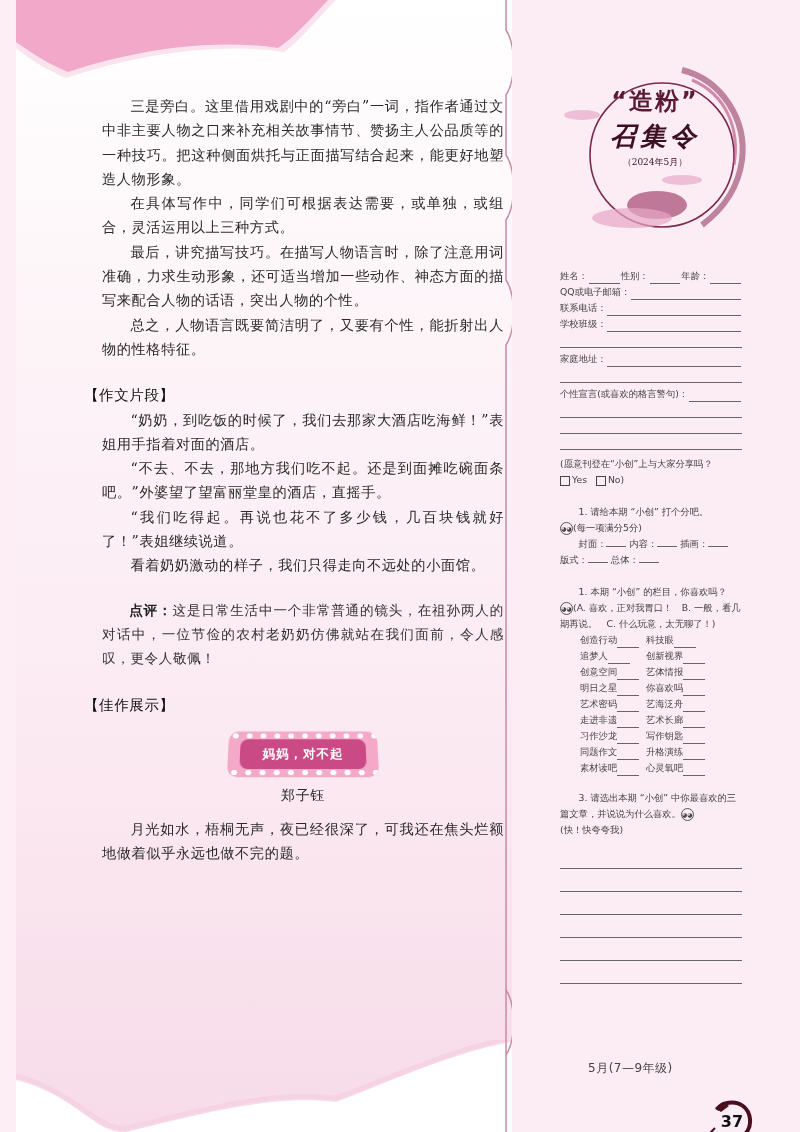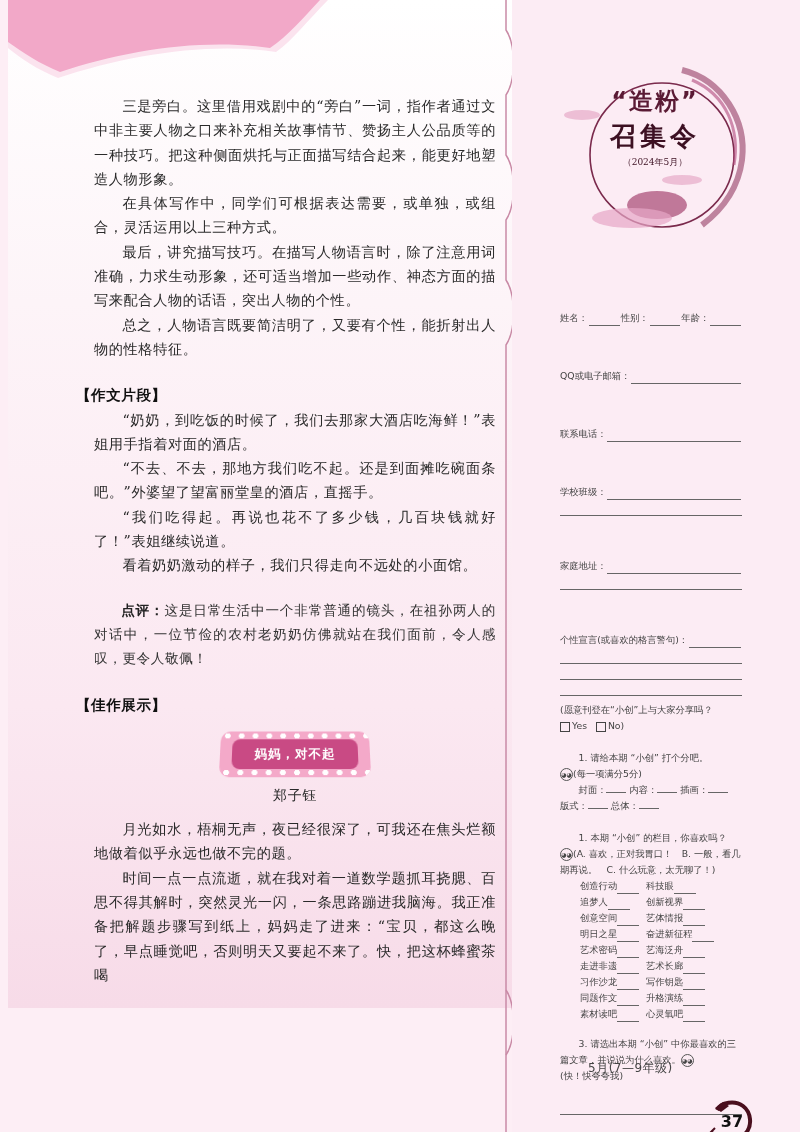--- a/index.html
+++ b/index.html
@@ -3,21 +3,21 @@
 <meta charset="utf-8">
 <style>
   html, body { margin: 0; padding: 0; }
   body {
     width: 800px; height: 1132px; position: relative; overflow: hidden;
     background: #fdeef5;
     font-family: "DejaVu Serif", "Liberation Serif", serif;
     color: #2a2a2a;
   }
   .left-page {
-    position: absolute; left: 8px; top: 0; width: 508px; height: 1008px;
+    position: absolute; left: 16px; top: 0; width: 508px; height: 1132px;
     background: linear-gradient(180deg, #ffffff 0%, #fdf4f8 30%, #fbe8f1 70%, #f7dbe8 100%);
     overflow: hidden;
   }
   .top-wave {
     position: absolute; left: 0; top: 0; width: 508px; height: 90px;
   }
   .bottom-wave {
     position: absolute; left: 0; top: 1040px; width: 508px; height: 92px;
   }
   .left-edge {
@@ -26,21 +26,21 @@
   .right-page {
     position: absolute; left: 512px; top: 0; width: 288px; height: 1132px;
     background: #fcecf4;
   }
   .content {
     position: absolute; left: 86px; top: 94px; width: 402px;
     font-size: 14.2px; line-height: 24.3px; letter-spacing: 0.6px;
   }
   .content p { margin: 0; text-indent: 2em; text-align: justify; }
   .section-head {
-    font-family: "DejaVu Sans", sans-serif; font-weight: bold; font-size: 14.5px;
+    font-family: "DejaVu Sans", sans-serif; font-weight: normal; font-size: 14.5px;
     margin-left: -18px; margin-top: 14px; margin-bottom: 0; color: #111;
   }
   .comment { font-family: "DejaVu Sans", sans-serif; font-size: 13.6px; color: #333; margin-top: 20px !important; }
   .comment b { font-weight: bold; color: #222; }
   .title-banner {
     width: 150px; height: 46px; margin: 14px auto 0 auto; position: relative;
     background: #f4a9c9; border-radius: 10px;
     transform: perspective(200px) rotateX(8deg);
   }
   .title-banner .dots {
@@ -54,27 +54,27 @@
     background: #c94a84; border-radius: 8px;
     color: #fff; font-weight: bold; font-size: 12.5px;
     display: flex; align-items: center; justify-content: center; letter-spacing: 1px;
   }
   .author { text-align: center; font-size: 14px; margin-top: 6px; margin-bottom: 10px; }
 
   
   .emblem { position: absolute; left: 562px; top: 60px; width: 200px; height: 200px; }
   .emblem-text { position: absolute; left: 585px; top: 85px; width: 140px; text-align: center; color: #5a1a34; }
   .emblem-text .t1 { font-family: "DejaVu Sans", sans-serif; font-weight: bold; font-size: 24px; letter-spacing: 2px; }
-  .emblem-text .t2 { font-family: "DejaVu Serif", serif; font-weight: bold; font-size: 26px; letter-spacing: 4px; margin-top: 2px; color: #3c1022; }
+  .emblem-text .t2 { font-family: "DejaVu Serif", serif; font-weight: bold; font-size: 26px; letter-spacing: 4px; margin-top: 2px; color: #3c1022; font-style: italic; }
   .emblem-text .t3 { font-size: 9px; font-weight: normal; margin-top: 2px; color: #3c1022; }
   .form {
     position: absolute; left: 560px; top: 268px; width: 182px;
     font-family: "DejaVu Sans", sans-serif; font-size: 9.3px; color: #444; line-height: 16px;
   }
-  .row { display: flex; align-items: flex-end; white-space: nowrap; margin-top: 42px; }
+  .row { display: flex; align-items: flex-end; white-space: nowrap; }
   .blank { flex: 1; border-bottom: 1px solid #666; height: 12px; margin: 0 1px; }
   .fullline { border-bottom: 1px solid #666; height: 15px; }
   .q { text-indent: 2em; margin: 0; }
   .smiley {
     display: inline-block; width: 11px; height: 11px; border: 1px solid #555; border-radius: 50%;
     font-size: 6px; line-height: 11px; text-align: center; vertical-align: middle; text-indent: 0;
   }
   .cb { display: inline-block; width: 8px; height: 8px; border: 1px solid #444; vertical-align: middle; margin-right: 2px; }
   .cols { display: grid; grid-template-columns: 66px 80px; column-gap: 0; margin-left: 20px; line-height: 16px; }
   .cols span.u { display: inline-block; width: 22px; border-bottom: 1px solid #666; height: 10px; vertical-align: bottom; }
@@ -116,21 +116,20 @@
     <p>看着奶奶激动的样子，我们只得走向不远处的小面馆。</p>
     <p class="comment"><b>点评：</b><span>这是日常生活中一个非常普通的镜头，在祖孙两人的对话中，一位节俭的农村老奶奶仿佛就站在我们面前，令人感叹，更令人敬佩！</span></p>
 
     <div class="section-head" style="margin-top:22px">【佳作展示】</div>
     <div class="title-banner">
       <div class="dots"></div>
       <div class="inner">妈妈，对不起</div>
     </div>
     <div class="author">郑子钰</div>
     <p>月光如水，梧桐无声，夜已经很深了，可我还在焦头烂额地做着似乎永远也做不完的题。</p>
-    <p>时间一点一点流逝，就在我对着一道数学题抓耳挠腮、百思不得其解时，突然灵光一闪，一条思路蹦进我脑海。我正准备把解题步骤写到纸上，妈妈走了进来：“宝贝，都这么晚了，早点睡觉吧，否则明天又要起不来了。快，把这杯蜂蜜茶喝</p>
   </div>
 </div>
 
 <svg class="left-edge" viewBox="0 0 20 1132" preserveAspectRatio="none">
   <path d="M4,0 L4,30 C14,45 14,80 4,95 L4,155 C14,170 14,205 4,220 L4,280 C14,295 14,330 4,345 L4,1132" fill="none" stroke="#c98aa6" stroke-width="1.5"></path>
   <path d="M4,990 C14,1005 14,1040 4,1055" fill="none" stroke="#c98aa6" stroke-width="1.5"></path>
 </svg>
 
 <div class="right-page"></div>
 
@@ -213,21 +212,21 @@
       <div><span>艺术密码</span><span class="u"></span></div>
       <div><span>走进非遗</span><span class="u"></span></div>
       <div><span>习作沙龙</span><span class="u"></span></div>
       <div><span>同题作文</span><span class="u"></span></div>
       <div><span>素材读吧</span><span class="u"></span></div>
     </div>
     <div>
       <div><span>科技眼</span><span class="u"></span></div>
       <div><span>创新视界</span><span class="u"></span></div>
       <div><span>艺体情报</span><span class="u"></span></div>
-      <div><span>奋进新征程</span><span class="u"></span></div>
+      <div><span>你喜欢吗</span><span class="u"></span></div>
       <div><span>艺海泛舟</span><span class="u"></span></div>
       <div><span>艺术长廊</span><span class="u"></span></div>
       <div><span>写作钥匙</span><span class="u"></span></div>
       <div><span>升格演练</span><span class="u"></span></div>
       <div><span>心灵氧吧</span><span class="u"></span></div>
     </div>
   </div>
 
   <p class="q" style="margin-top:14px"><span>3. 请选出本期 “小创” 中你最喜欢的三篇文章，并说说为什么喜欢。</span><span class="smiley">◕◕</span></p>
   <div>(快！快夸夸我)</div>

